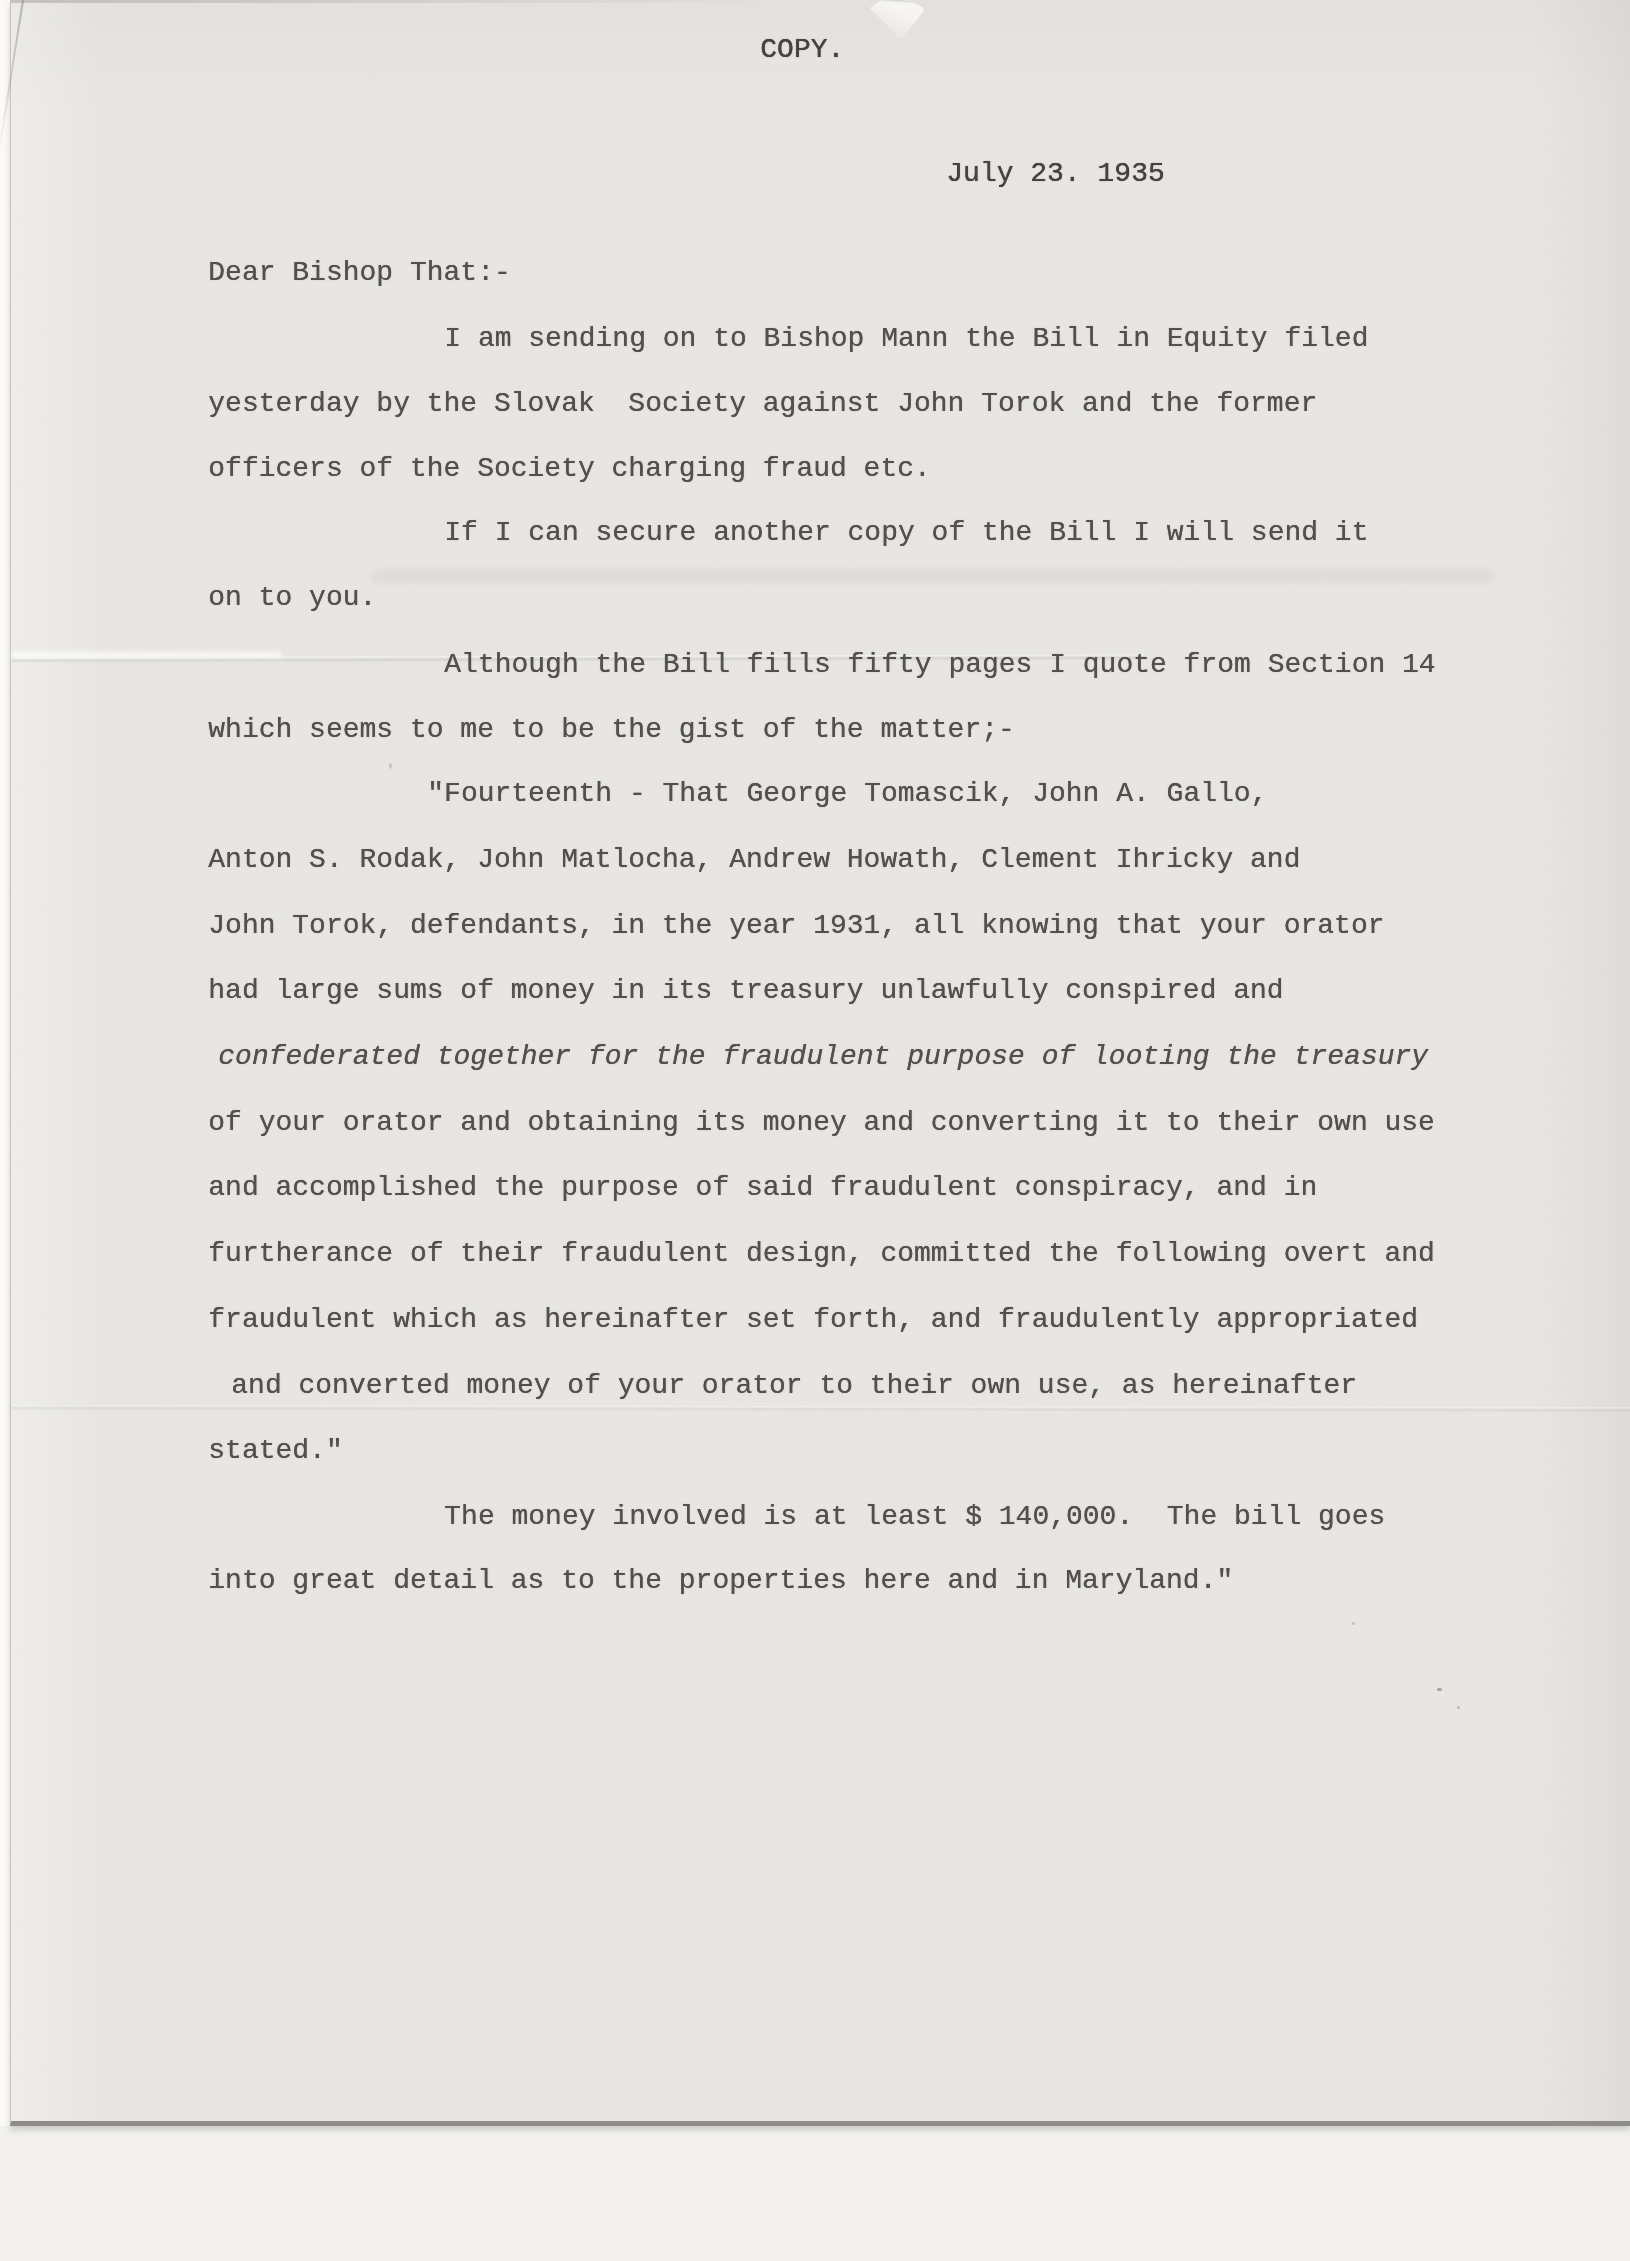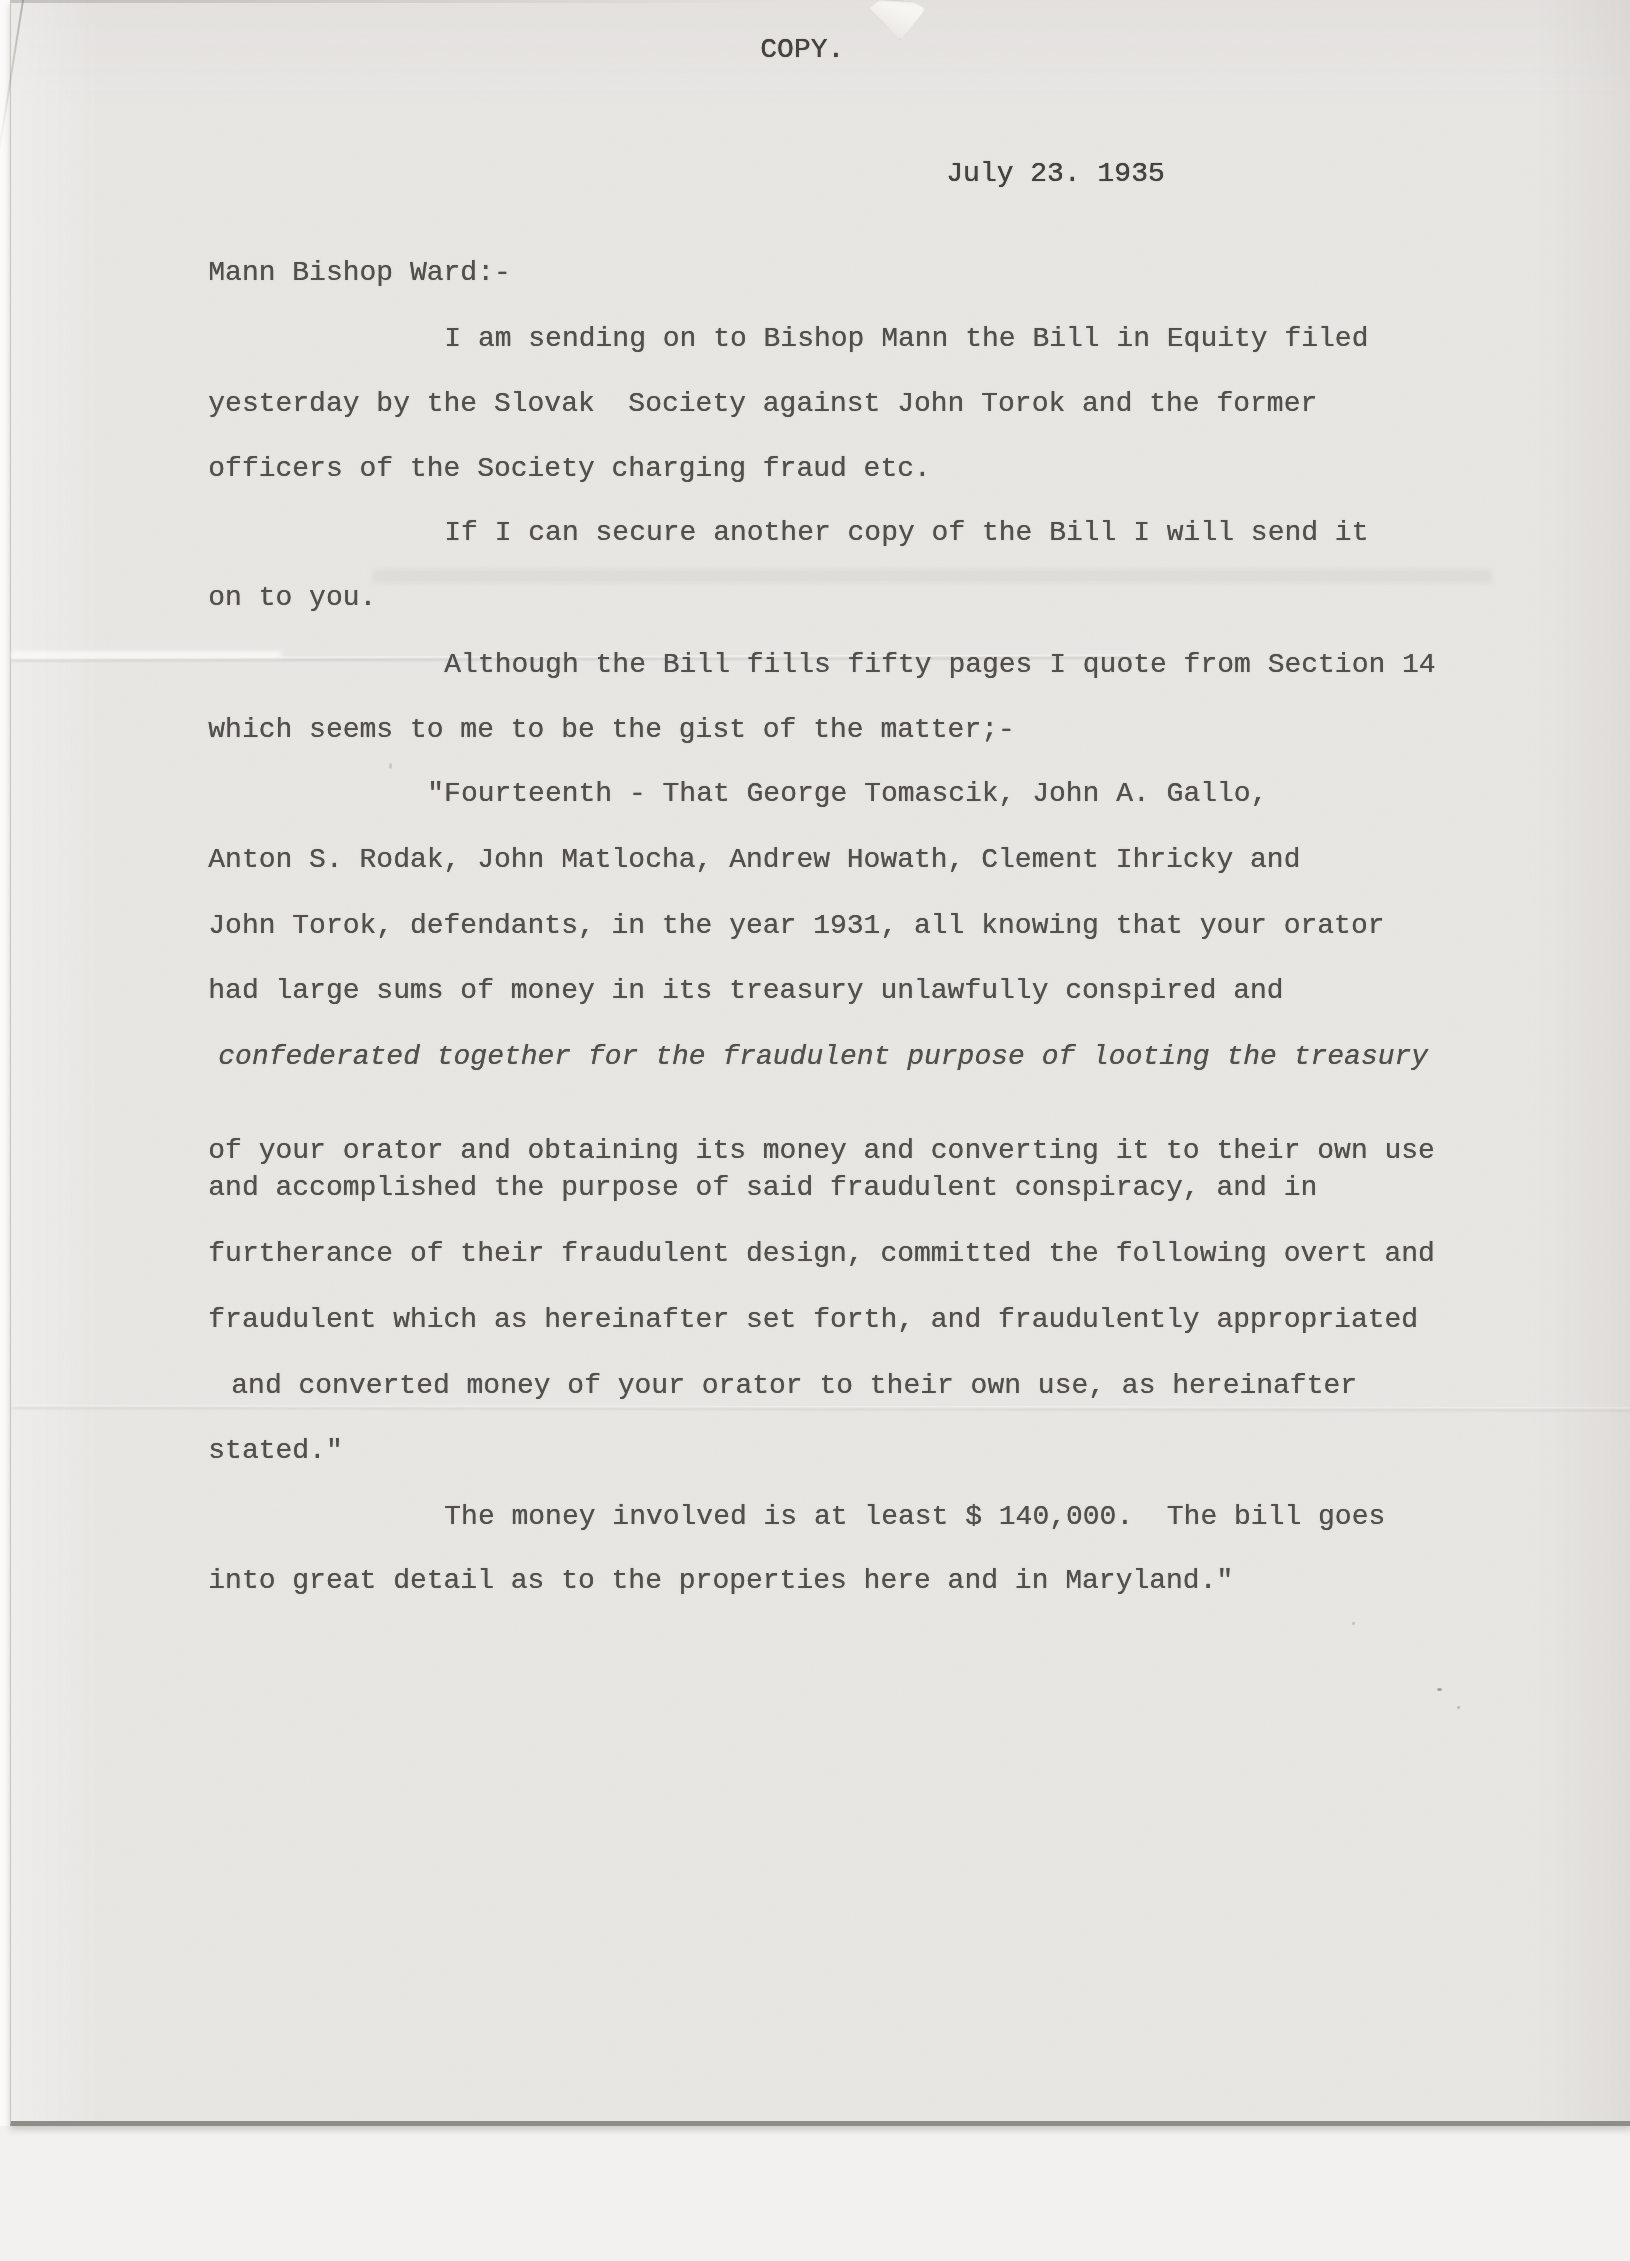--- a/index.html
+++ b/index.html
@@ -94,35 +94,35 @@
 
     <div class="smudge" style="left:361px;top:569px;width:1121px;height:14px;"></div>
 
     <div class="speck" style="left:1426px;top:1688px;width:4.5px;height:3.2px;"></div>
     <div class="speck" style="left:1446px;top:1706px;width:3.2px;height:2.6px;opacity:.6;"></div>
     <div class="speck" style="left:1341px;top:1622px;width:2.6px;height:2.6px;opacity:.5;"></div>
     <div class="speck" style="left:378px;top:763px;width:3.2px;height:5.8px;opacity:.45;"></div>
 
     <div class="tline strong" style="top:36px;left:749px;">COPY.</div>
     <div class="tline strong" style="top:160px;left:935px;text-align:center;">July 23. 1935</div>
-    <div class="tline" style="top:259px;left:197px;">Mann Bishop Ward:-</div>
+    <div class="tline" style="top:259px;left:197px;">Dear Bishop That:-</div>
 
     <div class="tline" style="top:325px;left:433px;">I am sending on to Bishop Mann the Bill in Equity filed</div>
     <div class="tline" style="top:390px;left:197px;">yesterday by the Slovak  Society against John Torok and the former</div>
     <div class="tline" style="top:455px;left:197px;">officers of the Society charging fraud etc.</div>
     <div class="tline" style="top:519px;left:433px;">If I can secure another copy of the Bill I will send it</div>
     <div class="tline" style="top:584px;left:197px;">on to you.</div>
     <div class="tline" style="top:651px;left:433px;">Although the Bill fills fifty pages I quote from Section 14</div>
     <div class="tline" style="top:716px;left:197px;">which seems to me to be the gist of the matter;-</div>
     <div class="tline" style="top:780px;left:416px;">"Fourteenth - That George Tomascik, John A. Gallo,</div>
     <div class="tline" style="top:846px;left:197px;">Anton S. Rodak, John Matlocha, Andrew Howath, Clement Ihricky and</div>
     <div class="tline" style="top:912px;left:197px;">John Torok, defendants, in the year 1931, all knowing that your orator</div>
     <div class="tline" style="top:977px;left:197px;">had large sums of money in its treasury unlawfully conspired and</div>
     <div class="tline" style="top:1043px;left:207px;font-style:italic;">confederated together for the fraudulent purpose of looting the treasury</div>
-    <div class="tline" style="top:1137px;left:197px;">of your orator and obtaining its money and converting it to their own use</div>
+    <div class="tline" style="top:1109px;left:197px;">of your orator and obtaining its money and converting it to their own use</div>
     <div class="tline" style="top:1174px;left:197px;">and accomplished the purpose of said fraudulent conspiracy, and in</div>
     <div class="tline" style="top:1240px;left:197px;">furtherance of their fraudulent design, committed the following overt and</div>
     <div class="tline" style="top:1306px;left:197px;">fraudulent which as hereinafter set forth, and fraudulently appropriated</div>
     <div class="tline" style="top:1372px;left:197px;margin-left:23px;">and converted money of your orator to their own use, as hereinafter</div>
     <div class="tline" style="top:1437px;left:197px;">stated."</div>
     <div class="tline" style="top:1503px;left:433px;">The money involved is at least $ 140,000.  The bill goes</div>
     <div class="tline" style="top:1567px;left:197px;">into great detail as to the properties here and in Maryland."</div>
 
   </div>
 </div>

